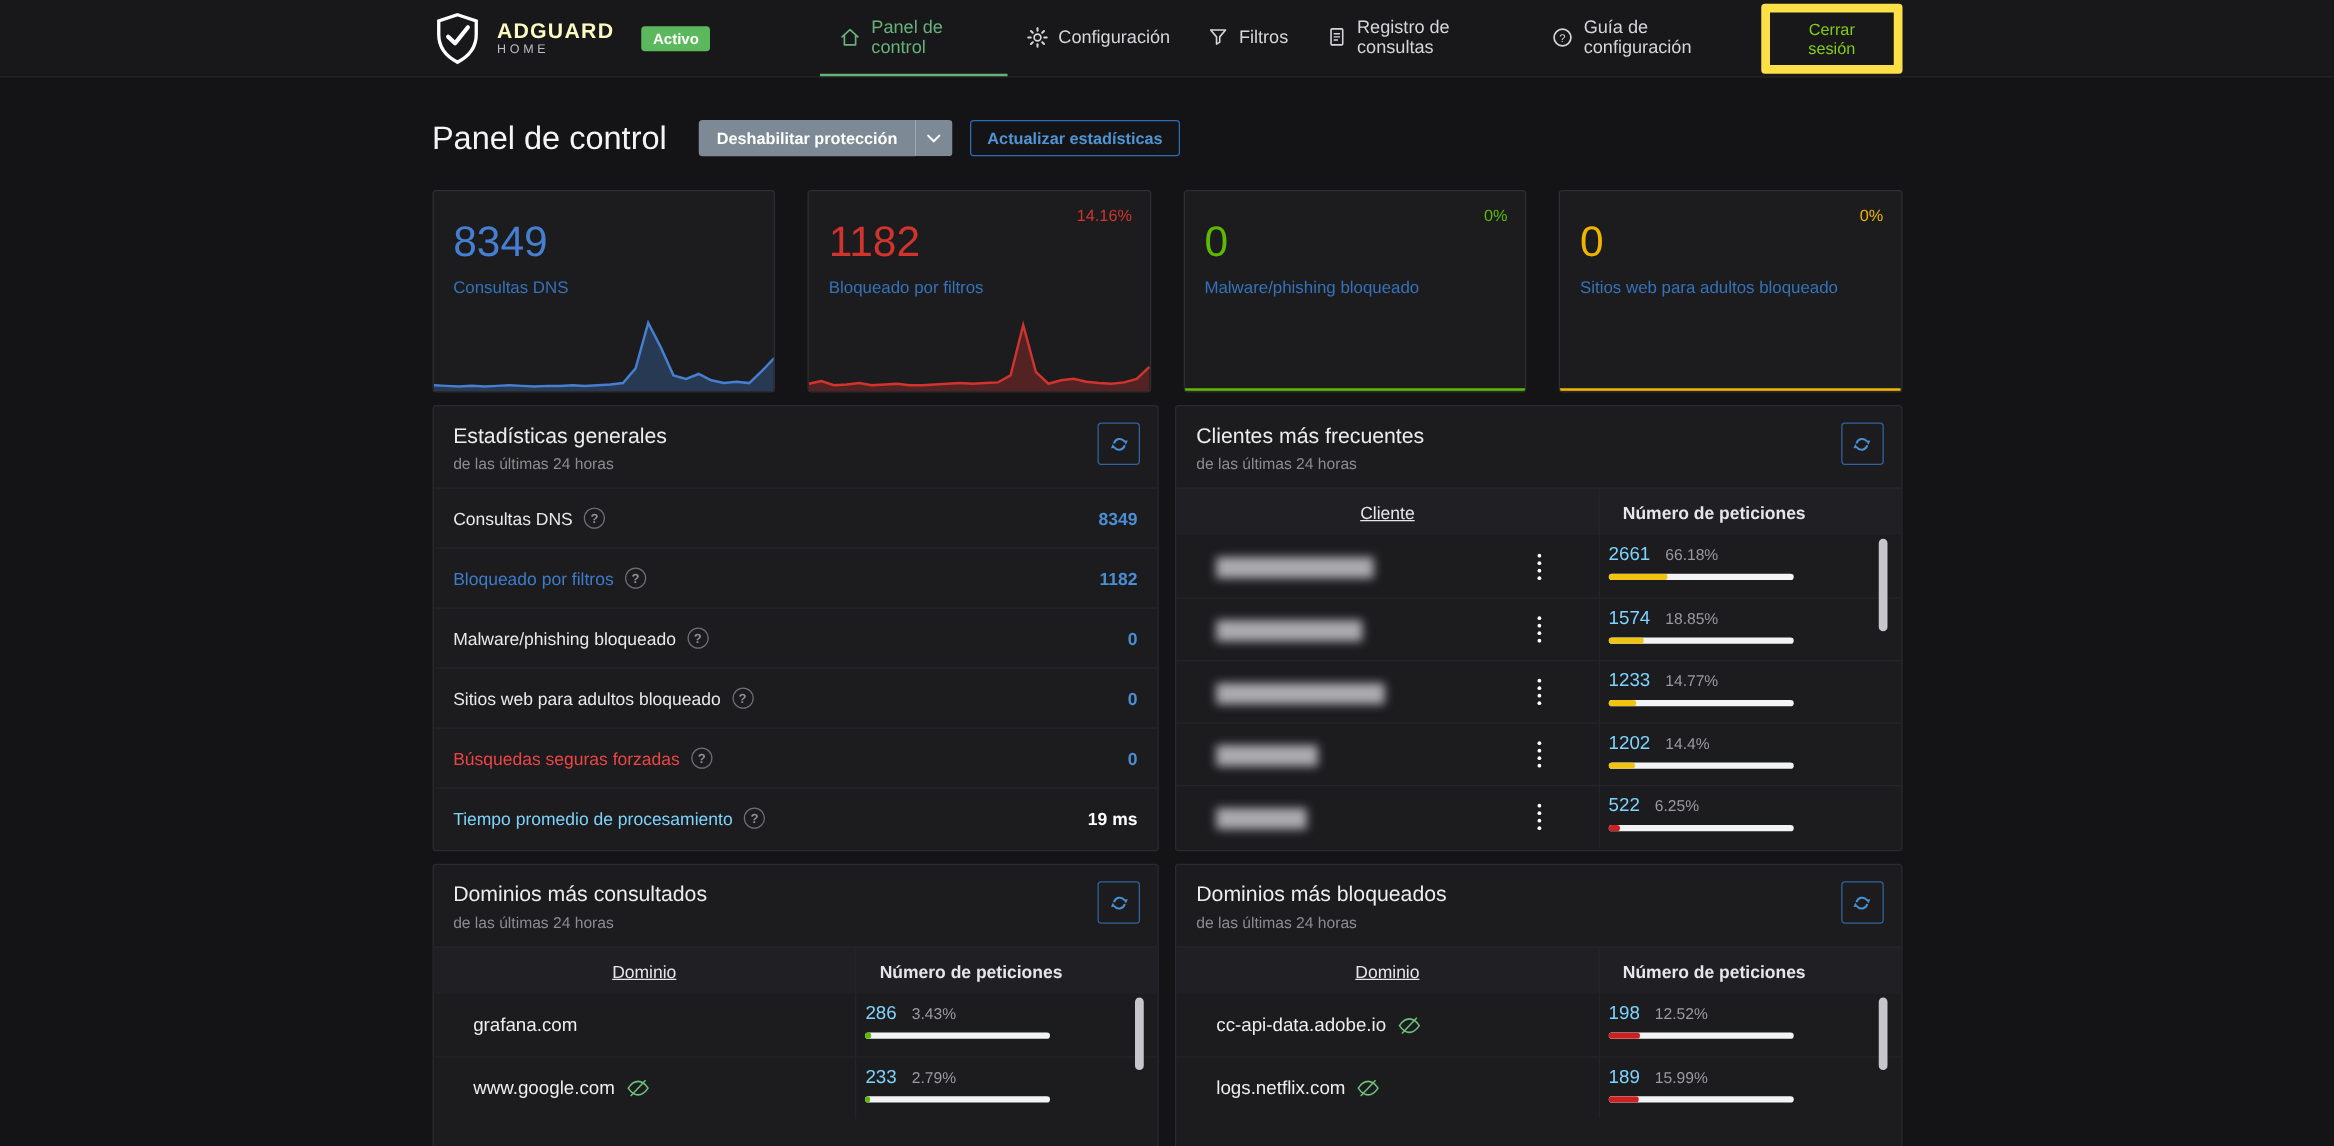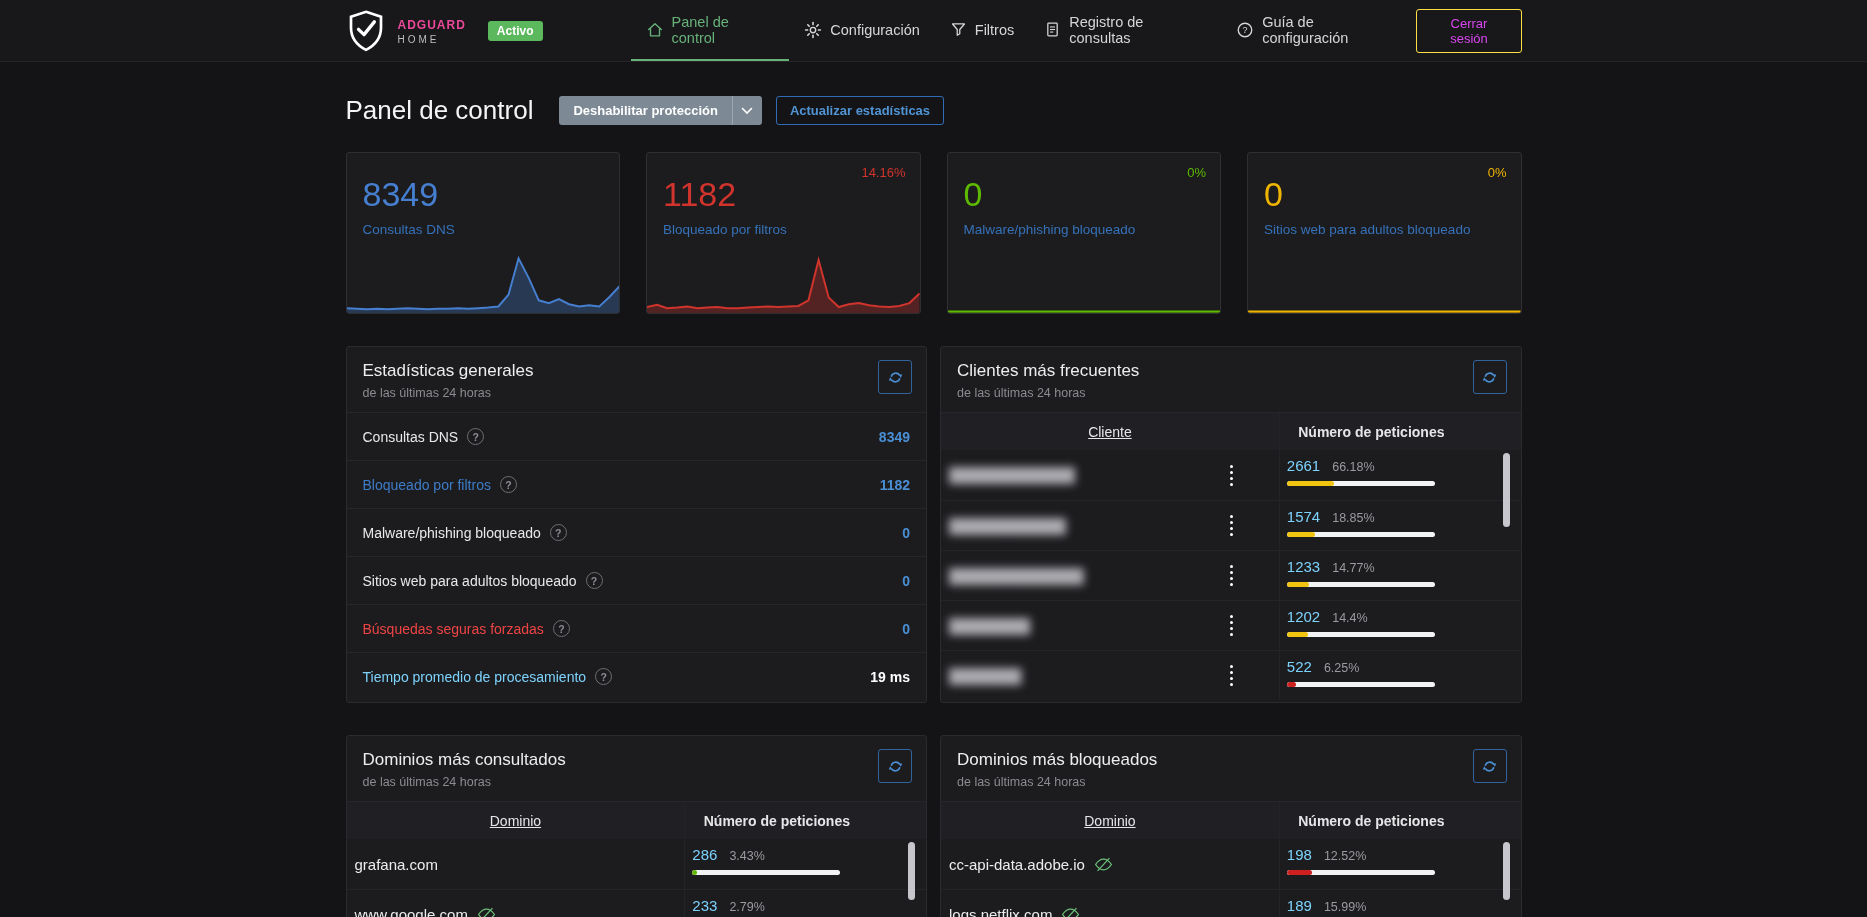--- a/index.html
+++ b/index.html
@@ -3,66 +3,66 @@
 <meta charset="utf-8">
 <style>
   * { margin:0; padding:0; box-sizing:border-box; }
   html,body { width:1867px; height:917px; overflow:hidden; }
   body { background:#141417; font-family:"Liberation Sans", sans-serif; color:#e9e9ea; }
 
   
   .navbar { height:62px; background:#18181b; border-bottom:1px solid #252529; }
   .nav-inner { width:1176px; margin:0 auto; height:100%; display:flex; align-items:stretch; }
   .brand { display:flex; align-items:center; gap:12px; }
-  .brand-text .b1 { font-size:12px; font-weight:bold; letter-spacing:1px; color:#ec4899; line-height:18px; }
+  .brand-text .b1 { font-size:17px; font-weight:bold; letter-spacing:1px; color:#fef9c3; line-height:18px; }
   .brand-text .b2 { font-size:10px; letter-spacing:3px; color:#bdbdc2; line-height:12px; }
   .badge { background:#5cb85c; color:#fff; font-size:12px; font-weight:bold; padding:3px 9px; border-radius:3px; margin-left:10px; }
   nav { display:flex; align-items:stretch; margin-left:88px; }
   .nav-item { display:flex; align-items:center; gap:8px; padding:0 15px; color:#d6d6d9; font-size:14.5px; text-decoration:none; border-bottom:2px solid transparent; cursor:pointer; }
   .nav-item svg { flex:0 0 auto; }
   .nav-item.active { color:#67b279; border-bottom-color:#67b279; }
   .logout-wrap { margin-left:auto; display:flex; align-items:center; }
-  .btn-logout { background:transparent; border:1px solid #fde047; color:#d946ef; font-size:13px; padding:6px 13px; border-radius:3px; cursor:pointer; font-family:inherit; }
+  .btn-logout { background:transparent; border:7px solid #fde047; color:#84cc16; font-size:13px; padding:6px 13px; border-radius:3px; cursor:pointer; font-family:inherit; }
 
   
   main { width:1176px; margin:0 auto; }
   .title-row { display:flex; align-items:center; margin-top:33px; }
   h1 { font-size:26px; font-weight:400; color:#f4f4f5; }
   .btn-split { display:flex; margin-left:26px; }
   .split-main { background:#7d8a96; color:#fff; border:none; font-weight:bold; font-size:13px; padding:7px 14px; border-radius:3px 0 0 3px; cursor:pointer; font-family:inherit; }
   .split-caret { background:#7d8a96; border:none; border-left:1px solid rgba(255,255,255,.25); width:30px; border-radius:0 3px 3px 0; cursor:pointer; display:flex; align-items:center; justify-content:center; }
   .btn-upd { margin-left:14px; background:transparent; border:1px solid #2f6cb3; color:#5094d4; font-size:13px; font-weight:600; padding:6px 13px; border-radius:3px; cursor:pointer; font-family:inherit; }
 
   
   .stat-grid { display:grid; grid-template-columns:repeat(4,1fr); gap:26px; margin-top:26px; height:162px; }
   .stat-card { position:relative; background:#1c1c1f; border:1px solid #2e2e33; border-radius:3px; padding:14px 16px; overflow:hidden; }
   .stat-value { font-size:34px; font-weight:400; margin-top:8px; }
   .stat-label { font-size:13.5px; color:#3572b9; margin-top:8px; }
   .stat-pct { position:absolute; top:12px; right:14px; font-size:13px; }
   .spark { position:absolute; left:0; right:0; bottom:0; width:100%; height:64px; display:block; }
 
   
-  .mid-grid, .bottom-grid { display:grid; grid-template-columns:1fr 1fr; gap:13px; margin-top:32px; }
+  .mid-grid, .bottom-grid { display:grid; grid-template-columns:1fr 1fr; gap:13px; margin-top:10px; }
   .card { background:#1c1c1f; border:1px solid #2a2a2f; border-radius:3px; position:relative; }
   .mid-grid .card { height:357px; }
   .bottom-grid .card { height:360px; }
   .card-head { padding:14px 16px 12px; position:relative; }
   .card-title { font-size:17px; font-weight:400; color:#ededee; }
   .card-sub { font-size:12.5px; color:#8b8b91; margin-top:5px; }
   .btn-refresh { position:absolute; top:13px; right:14px; width:34px; height:34px; background:transparent; border:1px solid #31639e; border-radius:3px; cursor:pointer; display:flex; align-items:center; justify-content:center; }
 
   
   .s-row { display:flex; align-items:center; height:48px; padding:0 16px; border-top:1px solid #26262b; font-size:14px; }
   .s-label { display:flex; align-items:center; gap:9px; }
   .qmark { width:17px; height:17px; border:1.5px solid #6e6e74; border-radius:50%; color:#8d8d93; font-size:10.5px; display:inline-flex; align-items:center; justify-content:center; font-weight:bold; cursor:pointer; }
   .s-value { margin-left:auto; font-weight:bold; font-size:14px; }
 
   
   .thead { display:flex; border-top:1px solid #26262b; background:#202024; height:38px; font-size:14px; color:#e6e6e8; }
-  .name-col { width:58.3%; display:flex; align-items:center; padding-left:8px; }
+  .name-col { width:58.3%; display:flex; align-items:center; padding-left:32px; }
   .val-col { width:41.7%; border-left:1px solid #242428; padding-left:7px; position:relative; }
   .thead .name-col { justify-content:center; padding-left:0;text-decoration:underline; }
   .thead .val-col { display:flex; align-items:center; justify-content:flex-end; padding-right:76px;font-weight:bold; }
   .t-row { display:flex; height:50px; border-top:1px solid #242429; }
   .t-row:first-child { border-top:none; }
   .tbody { position:relative; }
   .t-row .name-col { justify-content:space-between; padding-right:42px; }
   .blurred { filter:blur(4px); color:#ababb0; font-size:14px; letter-spacing:-1px; }
   .kebab { display:flex; flex-direction:column; justify-content:center; gap:3px; cursor:pointer; padding:4px; }
   .kebab i { width:3px; height:3px; background:#fff; border-radius:50%; }

